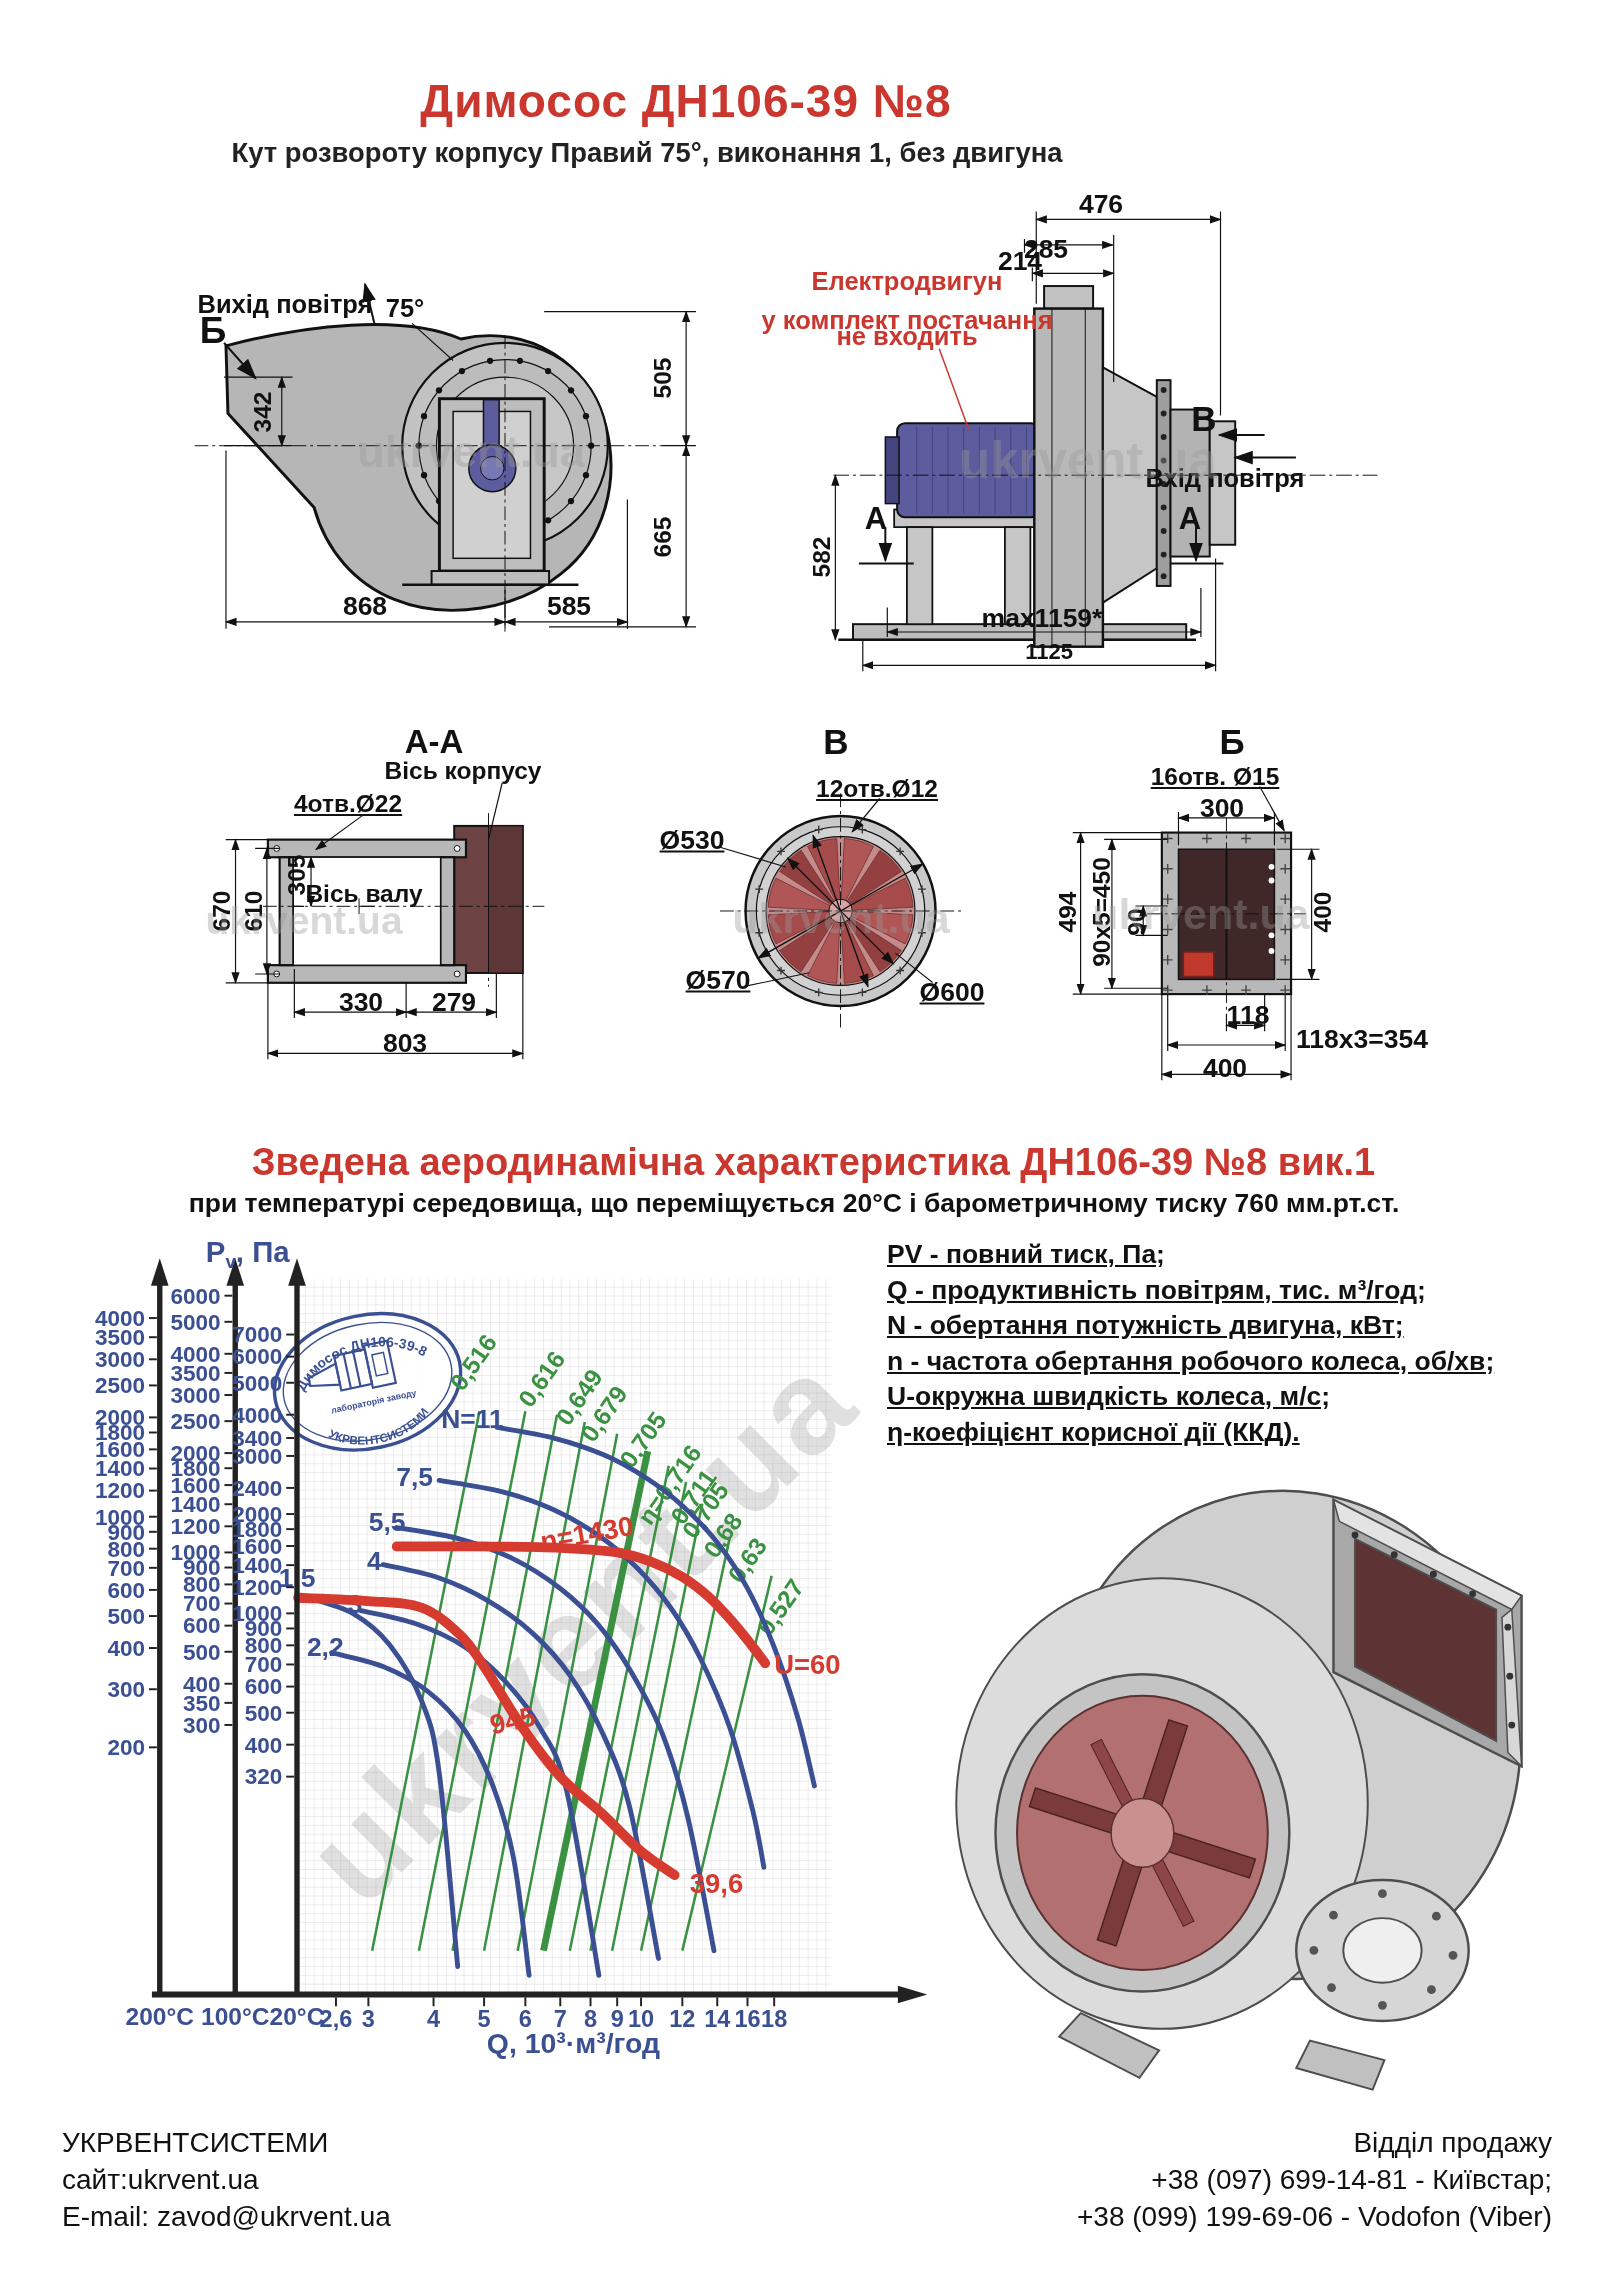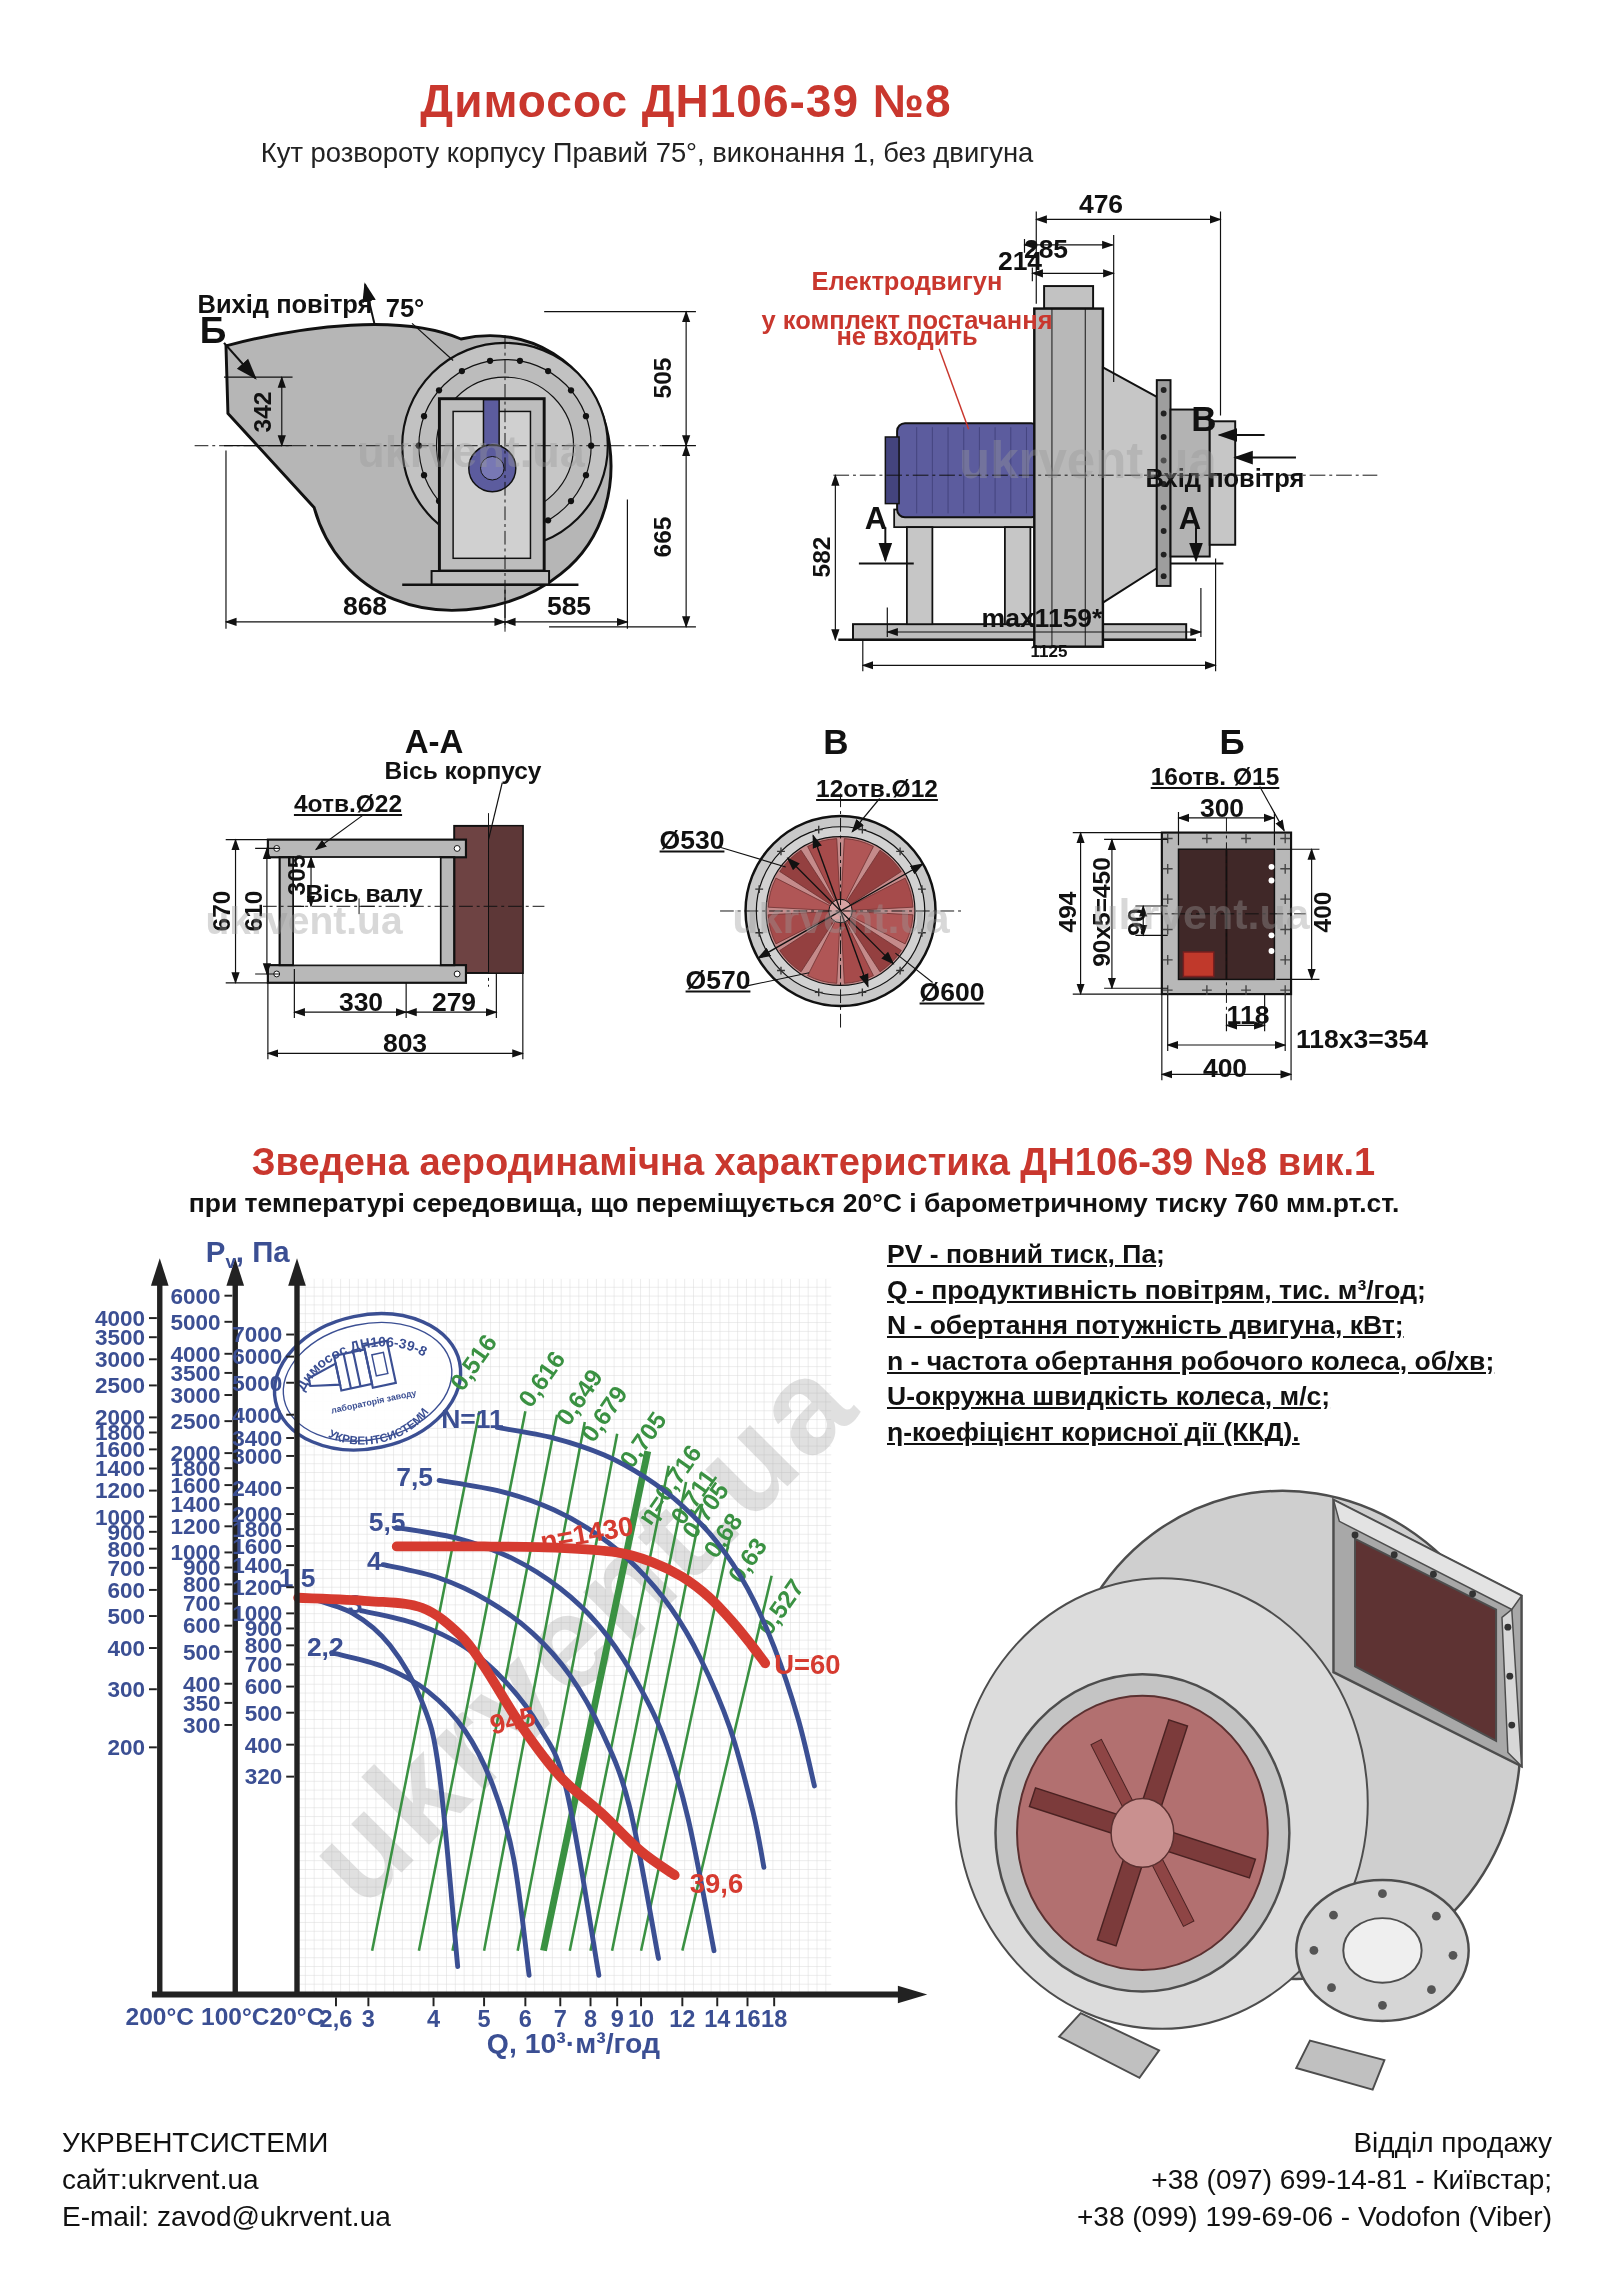--- a/index.html
+++ b/index.html
@@ -1,20 +1,20 @@
 <!DOCTYPE html>
 <html><head>
 <meta charset="utf-8">
 <style>
   html,body{margin:0;padding:0;background:#888;}
   #page{position:relative;width:1613px;height:2293px;background:#fff;overflow:hidden;
         font-family:"Liberation Sans",sans-serif;}
   .abs{position:absolute;}
   .title{left:0;top:74px;width:1372px;text-align:center;font-size:46px;font-weight:bold;color:#c9372e;letter-spacing:1px;}
-  .subtitle{left:0;top:137px;width:1294px;text-align:center;font-size:27.4px;font-weight:normal;color:#222;}
+  .subtitle{left:0;top:137px;width:1294px;text-align:center;font-size:27.4px;font-weight:bold;color:#222;}
   .footnote{left:71px;top:1096px;font-size:23.5px;font-weight:bold;color:#111;}
   .h2red{left:98px;top:1141px;width:1431px;text-align:center;font-size:38px;font-weight:bold;color:#c9372e;}
   .h2sub{left:147px;top:1188px;width:1294px;text-align:center;font-size:26.5px;font-weight:bold;color:#111;}
   .draw{position:absolute;}
   .draw svg{position:absolute;left:0;top:0;}
   .labels{position:absolute;left:0;top:0;right:0;bottom:0;}
   .dl{position:absolute;white-space:nowrap;font-weight:bold;color:#111;}
   #legend{left:887px;top:1237px;width:686px;font-size:26.5px;font-weight:bold;color:#111;line-height:1.34;position:absolute;text-decoration:underline;}
   #footer-left{left:62px;top:2125px;font-size:28px;color:#111;line-height:1.32;position:absolute;}
   #footer-right{left:745px;top:2125px;width:807px;text-align:right;font-size:28px;color:#111;line-height:1.32;position:absolute;}
@@ -160,21 +160,21 @@
         <span class="dl" style="left: 103px; top: 199px; font-size: 25.5px; transform: translate(-50%, -50%); color: rgb(201, 55, 46);">не входить</span>
         <span class="dl" style="left: 400px; top: 282px; font-size: 35px; transform: translate(-50%, -50%);">В</span>
         <span class="dl" style="left: 421px; top: 341px; font-size: 25.5px; transform: translate(-50%, -50%);">Вхід повітря</span>
         <span class="dl" style="left: 72px; top: 382px; font-size: 31px; transform: translate(-50%, -50%);">А</span>
         <span class="dl" style="left: 386px; top: 382px; font-size: 31px; transform: translate(-50%, -50%);">А</span>
         <span class="dl" style="left: 17.6px; top: 420px; font-size: 24.5px; transform: translate(-50%, -50%) rotate(-90deg);">582</span>
         <span class="dl" style="left: 297px; top: 67px; font-size: 26.5px; transform: translate(-50%, -50%);">476</span>
         <span class="dl" style="left: 242px; top: 112px; font-size: 26.5px; transform: translate(-50%, -50%);">285</span>
         <span class="dl" style="left: 216px; top: 124px; font-size: 26.5px; transform: translate(-50%, -50%);">214</span>
         <span class="dl" style="left: 238px; top: 481px; font-size: 26.5px; transform: translate(-50%, -50%);">max1159*</span>
-        <span class="dl" style="left: 245px; top: 515px; font-size: 17px; transform: translate(-50%, -50%);">1125</span>
+        <span class="dl" style="left: 245px; top: 515px; font-size: 22px; transform: translate(-50%, -50%);">1125</span>
         <span class="dl" style="left: 284px; top: 323px; font-size: 51px; transform: translate(-50%, -50%); color: rgb(154, 154, 154); opacity: 0.38;">ukrvent.ua</span>
       </div>
   </div>
 
   <div class="draw" style="left:157px;top:720px;width:412px;height:353px">
     <svg width="412" height="353" viewBox="0 0 420 360">
       <defs>
           <marker id="ar3" viewBox="0 0 10 10" refX="9" refY="5" markerWidth="10" markerHeight="10" orient="auto-start-reverse">
             <path d="M0 1.5L10 5L0 8.5z" fill="#111"></path>
           </marker>

